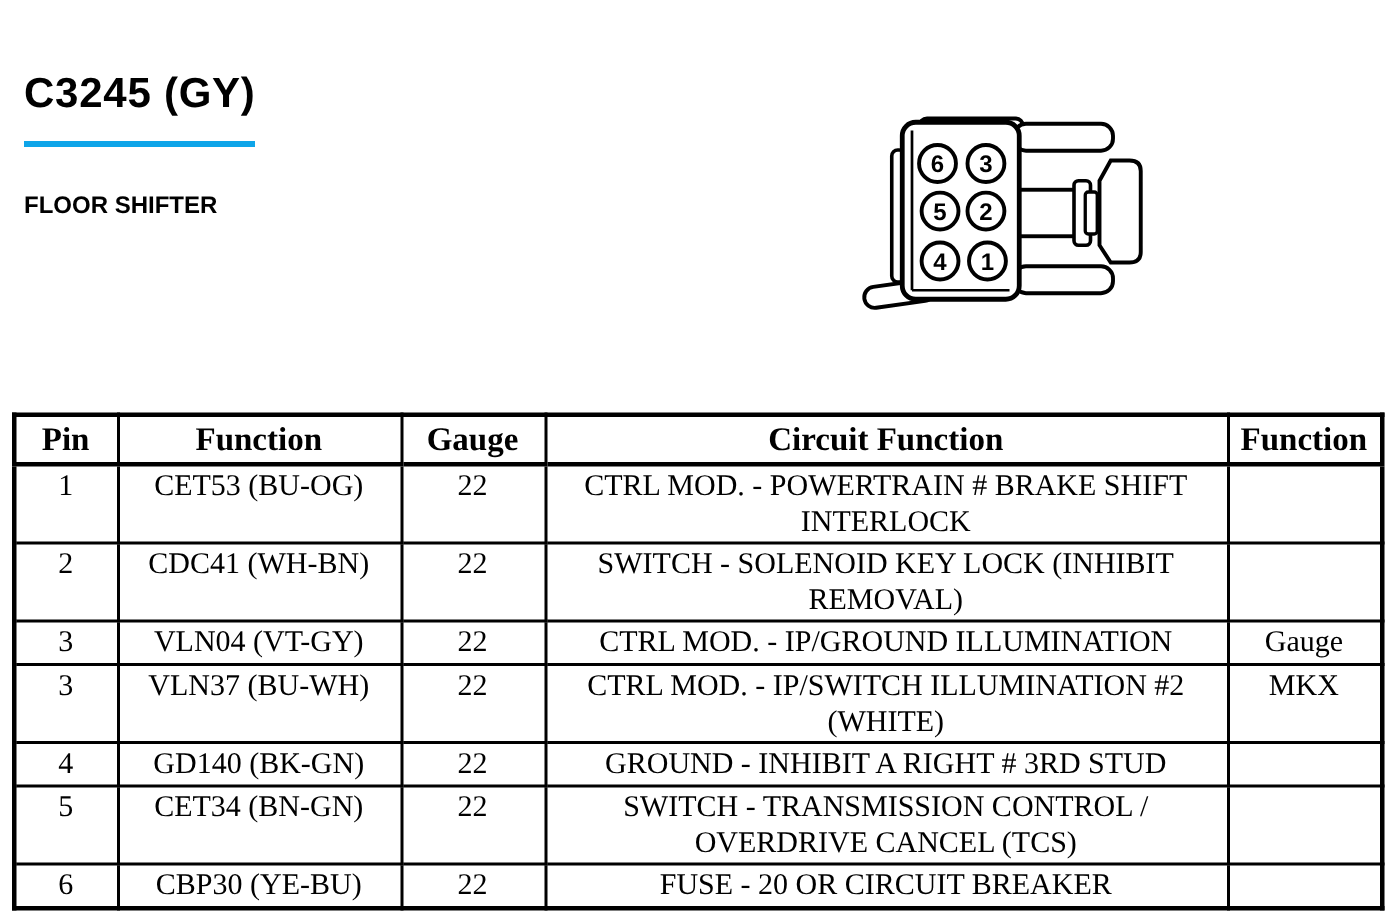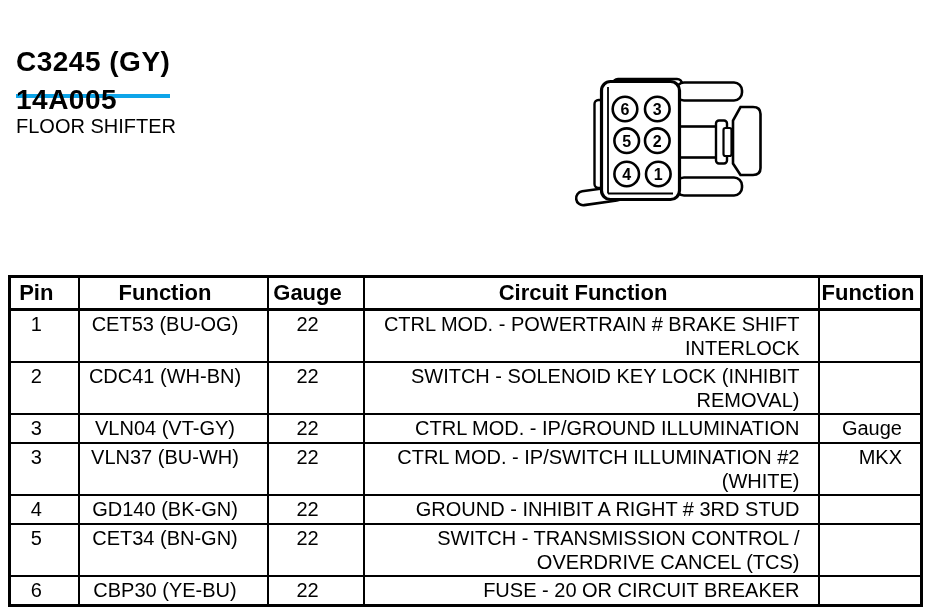--- a/index.html
+++ b/index.html
@@ -29,23 +29,24 @@
     left: 16px;
     top: 86px;
     font-size: 28px;
     font-weight: bold;
     line-height: 28px;
     letter-spacing: 0.5px;
   }
   .part-desc {
     position: absolute;
     left: 16px;
-    top: 115px;
-    font-size: 20px;
+    top: 127px;
+    font-size: 16px;
     line-height: 22px;
+    font-weight: bold;
   }
   .connector-svg {
     position: absolute;
     left: 570px;
     top: 72px;
   }
   .connector-svg .ln { fill: #ffffff; stroke: #000000; }
   .connector-svg text {
     font-family: "Liberation Sans", sans-serif;
     font-size: 16px;
@@ -57,48 +58,48 @@
     left: 8px;
     top: 275px;
     border-collapse: collapse;
     table-layout: fixed;
     width: 912px;
     background: #ffffff;
   }
   table.pinout th, table.pinout td {
     border: 2px solid #000;
     vertical-align: top;
-    padding: 1px 18px 0 2px;
+    padding: 1px 3px 0 2px;
     overflow: hidden;
+    font-family: Liberation Serif, serif;
   }
   table.pinout { border: 3px solid #000; }
   table.pinout th {
     font-size: 22px;
     font-weight: bold;
     text-align: center;
     height: 28px;
     border-bottom: 3px solid #000;
     padding-top: 2px;
   }
   table.pinout td {
     font-size: 20px;
     line-height: 24px;
   }
   td.c-pin, td.c-circuit, td.c-gauge { text-align: center; }
-  td.c-func, td.c-qual { text-align: right; padding-left: 5px; white-space: pre-line; }
+  td.c-func, td.c-qual { text-align: center; padding-left: 5px; white-space: pre-line; }
   tr.h2l td { height: 49px; }
   tr.h1l td { height: 26px; }
 </style>
 </head>
 <body>
 
 <div class="page">
 
   <div class="connector-id">C3245 (GY)</div>
-  <div class="part-number">14A005</div>
   <div class="part-desc">FLOOR SHIFTER</div>
 
   <svg class="connector-svg" width="200" height="142" viewBox="0 0 200 142">
 
     <rect class="ln" x="6" y="117" width="47" height="14" rx="7" stroke-width="2.6" transform="rotate(-8 29 124)"></rect>
     <rect class="ln" x="24.5" y="28" width="9" height="88" rx="4" stroke-width="2.4"></rect>
     <rect class="ln" x="43" y="7" width="69" height="16" rx="5" stroke-width="2.6"></rect>
     <rect class="ln" x="106" y="10.5" width="66" height="18" rx="8" stroke-width="2.6"></rect>
     <rect class="ln" x="106" y="105.5" width="66" height="18" rx="8" stroke-width="2.6"></rect>
     <rect class="ln" x="106" y="54.5" width="42" height="31" stroke-width="2.6"></rect>

